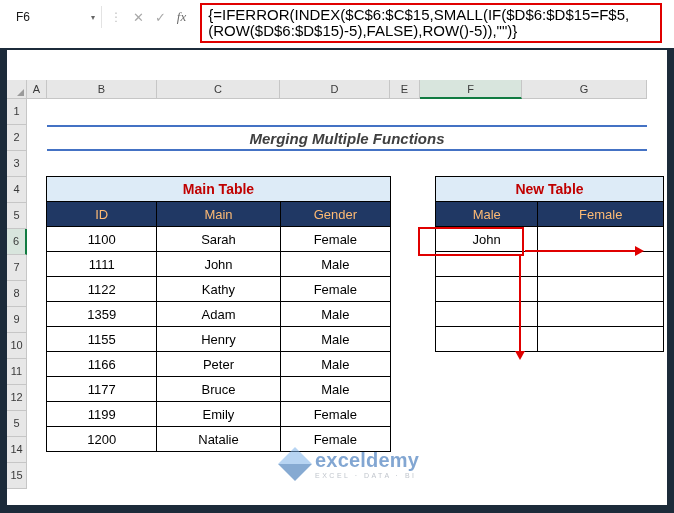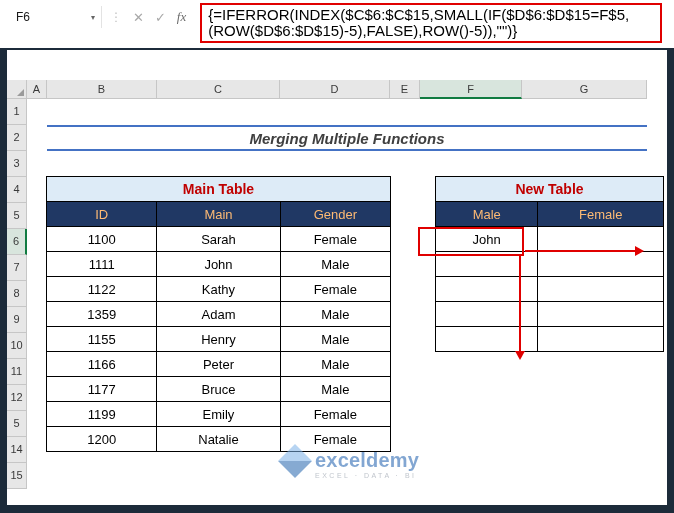--- a/index.html
+++ b/index.html
@@ -73,21 +73,21 @@
 
   
   .arrow-h { position:absolute; left:498px; top:151px; width:110px; height:2px; background:#e00000; }
   .arrow-h::after { content:""; position:absolute; right:-9px; top:-4px; width:0; height:0;
     border-left:9px solid #e00000; border-top:5px solid transparent; border-bottom:5px solid transparent; }
   .arrow-v { position:absolute; left:492px; top:157px; width:2px; height:95px; background:#e00000; }
   .arrow-v::after { content:""; position:absolute; bottom:-9px; left:-4px; width:0; height:0;
     border-top:9px solid #e00000; border-left:5px solid transparent; border-right:5px solid transparent; }
 
   
-  .watermark { position:absolute; left:256px; top:350px; display:flex; gap:8px; opacity:0.55; }
+  .watermark { position:absolute; left:256px; top:350px; display:flex; align-items:center; gap:8px; opacity:0.55; }
   .wm-logo { width:24px; height:24px; transform:rotate(45deg); background:linear-gradient(135deg,#7db1e8 50%,#2465ae 50%); }
   .wm-name { font-size:20px; font-weight:bold; color:#1d5fae; letter-spacing:0.2px; line-height:22px; }
   .wm-tagline { font-size:7px; letter-spacing:2.5px; color:#8a93a0; margin-top:1px; }
 </style>
 </head>
 <body>
 
 <div class="formula-bar">
   <div class="name-box">
     <span>F6</span>

